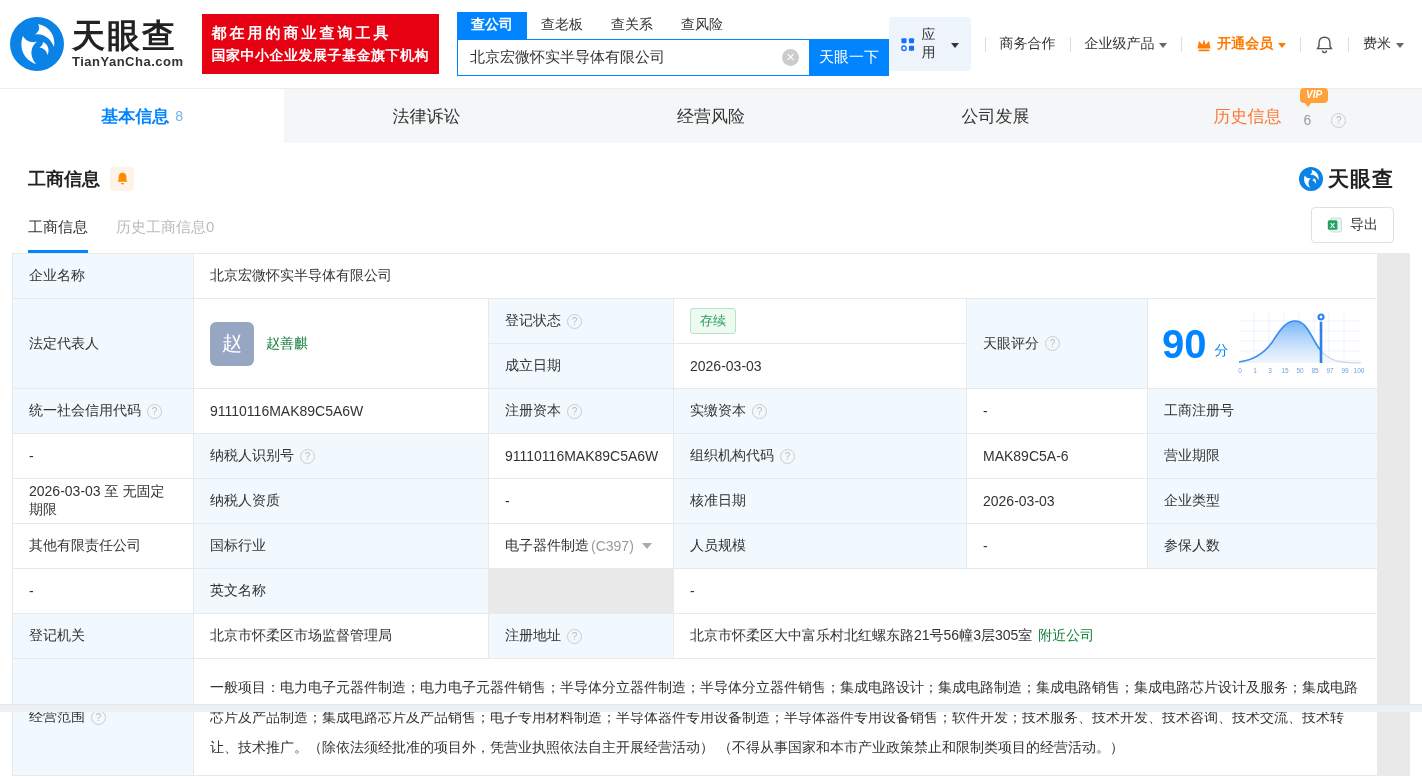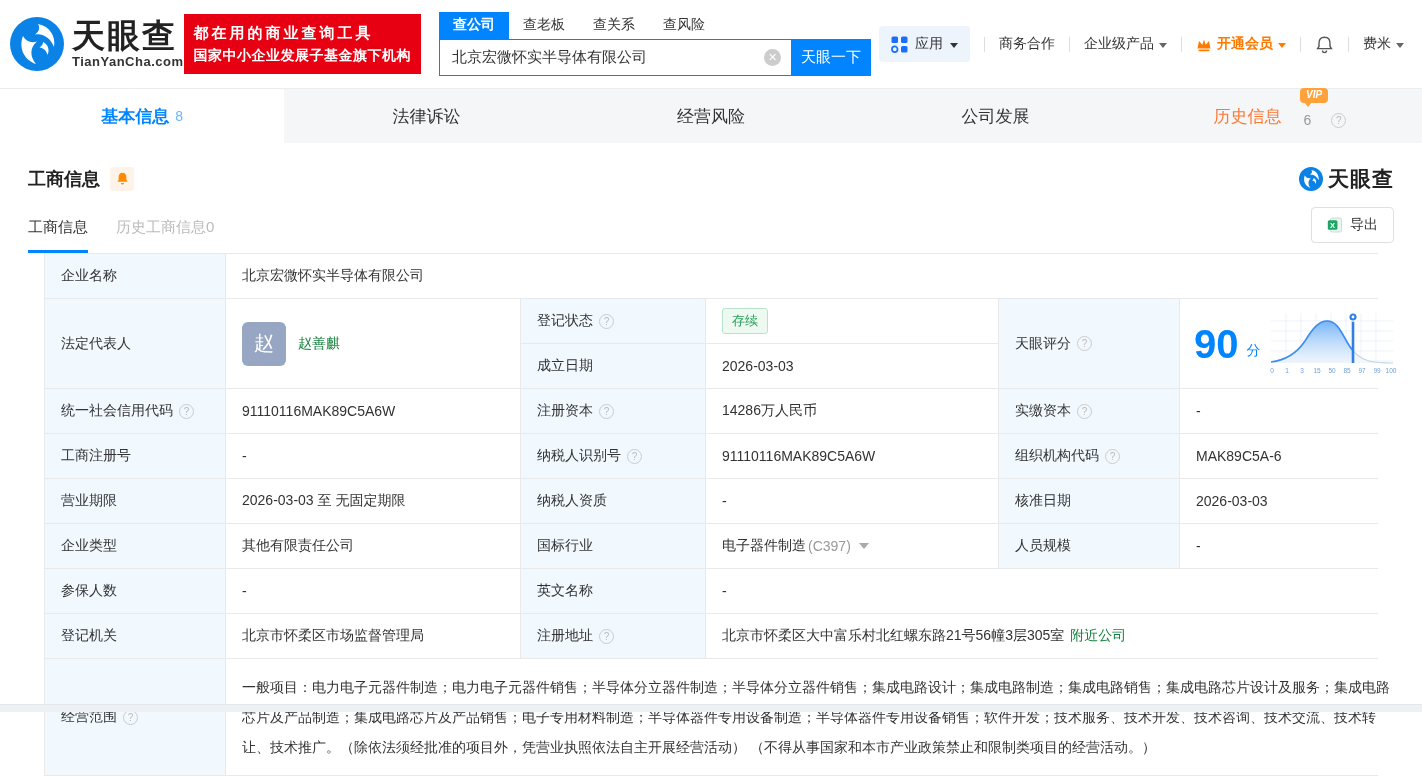--- a/index.html
+++ b/index.html
@@ -5,21 +5,21 @@
   * { margin:0; padding:0; box-sizing:border-box; }
   body { font-family:"Liberation Sans","DejaVu Sans",sans-serif; background:#fff; width:1422px; height:780px; overflow:hidden; color:#333; }
   .page { position:relative; width:1422px; height:712px; background:#fff; }
 
   
   .header { height:88px; display:flex; align-items:center; padding:0 14px 0 10px; background:#fff; }
   .logo-wrap { display:flex; align-items:center; gap:8px; }
   .logo-icon { width:54px; height:54px; flex:0 0 auto; }
   .logo-text-cn { font-size:33px; font-weight:bold; color:#222; letter-spacing:2px; line-height:1; }
   .logo-text-en { font-size:13px; font-weight:bold; color:#333; letter-spacing:0.5px; margin-top:2px; }
-  .banner { background:#e60012; color:#fff; margin-left:0; padding:8px 10px; line-height:1.5; flex:0 0 auto; }
+  .banner { background:#e60012; color:#fff; margin-left:18px; padding:8px 10px; line-height:1.5; flex:0 0 auto; }
   .banner .b1 { font-size:15px; font-weight:bold; letter-spacing:3px; }
   .banner .b2 { font-size:14px; font-weight:bold; letter-spacing:0.5px; }
   .search-block { margin-left:18px; flex:0 0 auto; }
   .search-tabs { display:flex; align-items:flex-end; }
   .search-tab { font-size:14px; color:#333; padding:4px 14px 5px; cursor:pointer; }
   .search-tab.active { background:#0084ff; color:#fff; font-weight:bold; }
   .search-row { display:flex; }
   .search-input-wrap { position:relative; }
   .search-input { width:352px; height:37px; border:1px solid #0084ff; border-right:none; padding:0 34px 0 12px; font-size:15px; color:#333; outline:none; font-family:inherit; }
   .clear-icon { position:absolute; right:10px; top:10px; width:17px; height:17px; border-radius:50%; background:#ccc; color:#fff; font-size:11px; display:flex; align-items:center; justify-content:center; cursor:pointer; }
@@ -54,21 +54,21 @@
   .watermark { display:flex; align-items:center; gap:5px; }
   .watermark .wm-text { font-size:21px; font-weight:bold; color:#222; letter-spacing:1px; }
 
   .subtab-row { display:flex; justify-content:space-between; align-items:flex-end; padding:14px 28px 0; }
   .subtabs { display:flex; gap:28px; }
   .subtab { font-size:15px; color:#bbb; padding-bottom:13px; cursor:pointer; }
   .subtab.active { color:#333; border-bottom:3px solid #0084ff; }
   .export-btn { display:flex; align-items:center; gap:7px; border:1px solid #e0e0e0; border-radius:4px; background:#fff; padding:8px 15px; font-size:14px; color:#333; cursor:pointer; margin-bottom:10px; font-family:inherit; }
 
   
-  .info-table { margin:0 44px; display:grid; grid-template-columns:180px 294px 184px 292px 180px 229px; gap:1px; background:#e9e9e9; border:1px solid #e9e9e9; font-size:14px; }
+  .info-table { margin:0 12px; display:grid; grid-template-columns:180px 294px 184px 292px 180px 229px; gap:1px; background:#e9e9e9; border:1px solid #e9e9e9; font-size:14px; }
   .lc { background:#f1f8fe; padding:0 16px; display:flex; align-items:center; gap:6px; min-height:44px; color:#333; }
   .vc { background:#fff; padding:0 16px; display:flex; align-items:center; min-height:44px; color:#333; }
   .span-rest { grid-column:2 / 7; }
   .span-right { grid-column:4 / 7; }
   .nested { grid-column:3 / 5; display:grid; grid-template-columns:184px 292px; grid-auto-rows:44px; gap:1px; background:#e9e9e9; padding:0; }
   .nested .lc, .nested .vc { min-height:44px; }
   .avatar-cell { gap:12px; }
   .avatar { width:44px; height:44px; border-radius:6px; background:#97a6c2; color:#fff; font-size:20px; display:flex; align-items:center; justify-content:center; flex:0 0 auto; }
   .link { color:#15803d; cursor:pointer; text-decoration:none; }
   .status-badge { display:inline-block; background:#eef9f2; border:1px solid #b7e3c9; color:#2aa05a; font-size:13px; padding:2px 9px; border-radius:3px; line-height:1.5; }
@@ -292,21 +292,20 @@
 
     <div class="lc">
       <span>统一社会信用代码</span>
       <span class="help-circle">?</span>
     </div>
     <div class="vc">91110116MAK89C5A6W</div>
     <div class="lc">
       <span>注册资本</span>
       <span class="help-circle">?</span>
     </div>
-    <div class="vc">14286万人民币</div>
     <div class="lc">
       <span>实缴资本</span>
       <span class="help-circle">?</span>
     </div>
     <div class="vc">-</div>
 
     <div class="lc">工商注册号</div>
     <div class="vc">-</div>
     <div class="lc">
       <span>纳税人识别号</span>

